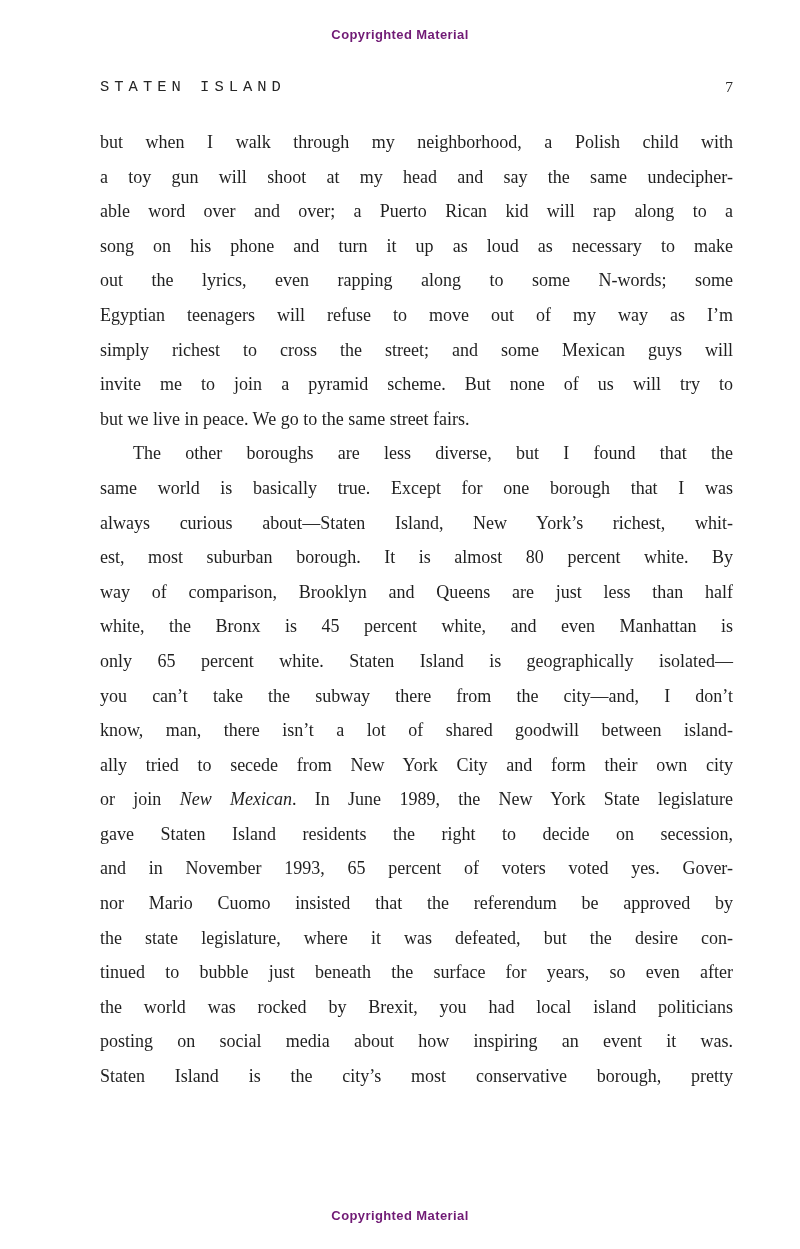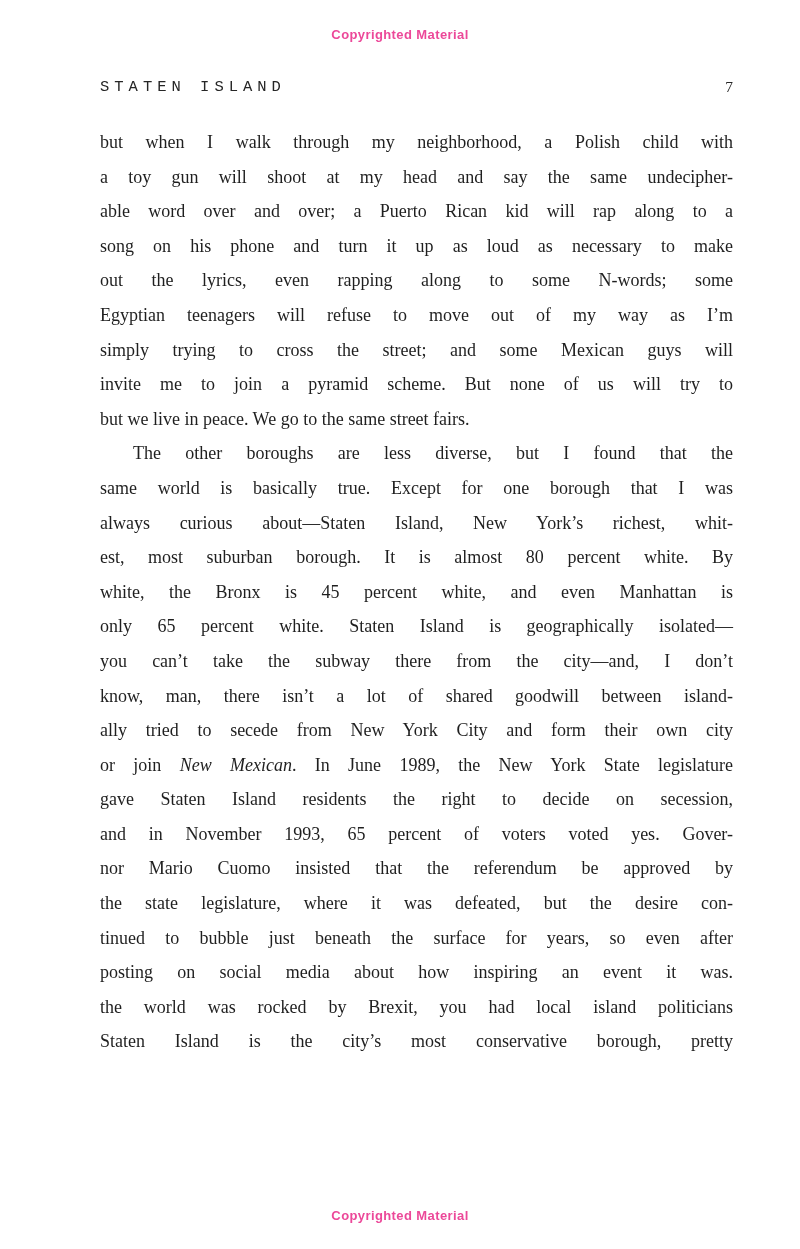--- a/index.html
+++ b/index.html
@@ -14,21 +14,21 @@
     color: #1f1f1f;
     overflow: hidden;
   }
   .notice {
     width: 100%;
     text-align: center;
     font-family: "Liberation Sans", sans-serif;
     font-size: 13px;
     font-weight: 700;
     letter-spacing: 0.4px;
-    color: #ec4899;
+    color: #701a75;
   }
   .notice.top { padding-top: 27px; }
   .notice.bottom { position: absolute; left: 0; bottom: 26px; }
   .running-header {
     position: relative;
     margin: 36px 67px 0 100px;
     height: 20px;
   }
   .chapter-title {
     position: absolute;
@@ -70,40 +70,41 @@
   </div>
 
   <div class="body-text">
       <div class="paragraph">
         <div class="line">but when I walk through my neighborhood, a Polish child with</div>
         <div class="line">a toy gun will shoot at my head and say the same undecipher-</div>
         <div class="line">able word over and over; a Puerto Rican kid will rap along to a</div>
         <div class="line">song on his phone and turn it up as loud as necessary to make</div>
         <div class="line">out the lyrics, even rapping along to some N-words; some</div>
         <div class="line">Egyptian teenagers will refuse to move out of my way as I’m</div>
-        <div class="line">simply trying to cross the street; and some Mexican guys will</div>
+        <div class="line">simply richest to cross the street; and some Mexican guys will</div>
         <div class="line">invite me to join a pyramid scheme. But none of us will try to</div>
         <div class="line no-justify-last">but we live in peace. We go to the same street fairs.</div>
       </div>
       <div class="paragraph">
         <div class="line first-indent">The other boroughs are less diverse, but I found that the</div>
         <div class="line">same world is basically true. Except for one borough that I was</div>
         <div class="line">always curious about—Staten Island, New York’s richest, whit-</div>
         <div class="line">est, most suburban borough. It is almost 80 percent white. By</div>
+        <div class="line">way of comparison, Brooklyn and Queens are just less than half</div>
         <div class="line">white, the Bronx is 45 percent white, and even Manhattan is</div>
         <div class="line">only 65 percent white. Staten Island is geographically isolated—</div>
         <div class="line">you can’t take the subway there from the city—and, I don’t</div>
         <div class="line">know, man, there isn’t a lot of shared goodwill between island-</div>
         <div class="line">ally tried to secede from New York City and form their own city</div>
         <div class="line">or join <i>New Mexican</i>. In June 1989, the New York State legislature</div>
         <div class="line">gave Staten Island residents the right to decide on secession,</div>
         <div class="line">and in November 1993, 65 percent of voters voted yes. Gover-</div>
         <div class="line">nor Mario Cuomo insisted that the referendum be approved by</div>
         <div class="line">the state legislature, where it was defeated, but the desire con-</div>
         <div class="line">tinued to bubble just beneath the surface for years, so even after</div>
+        <div class="line">the world was rocked by Brexit, you had local island politicians</div>
         <div class="line">posting on social media about how inspiring an event it was.</div>
-        <div class="line">the world was rocked by Brexit, you had local island politicians</div>
         <div class="line">Staten Island is the city’s most conservative borough, pretty</div>
       </div>
     </div>
 
   <div class="notice bottom">Copyrighted Material</div>
 </div>
 
 </body></html>

